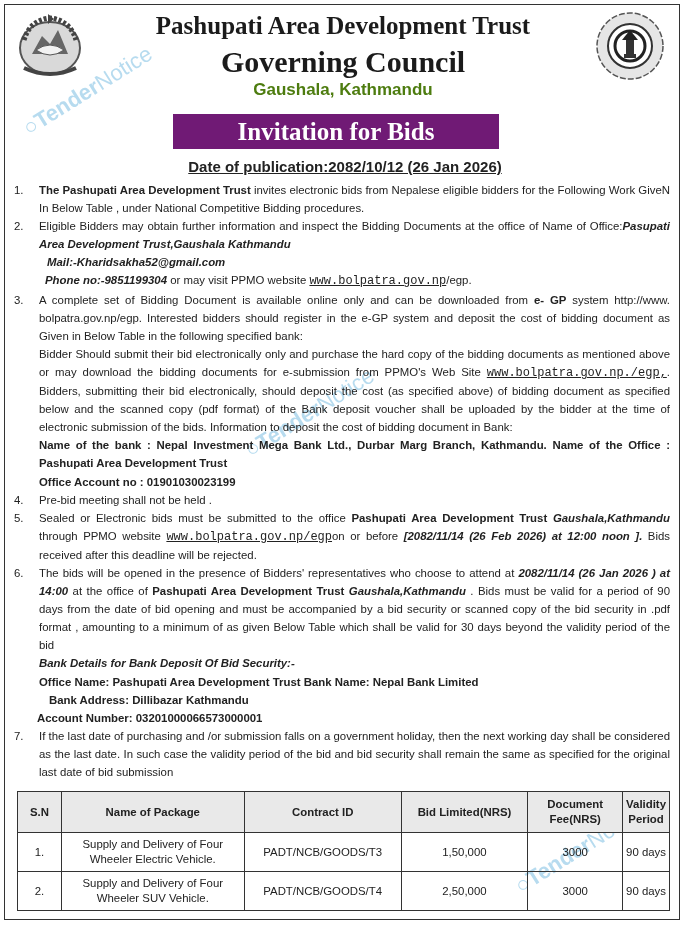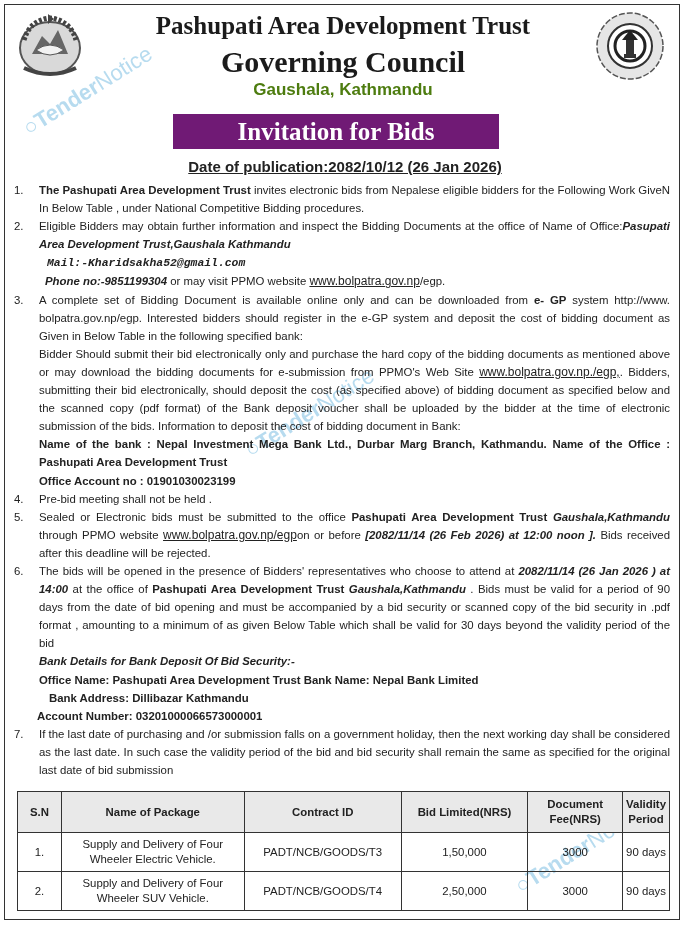--- a/index.html
+++ b/index.html
@@ -9,21 +9,21 @@
     .logo-right { position: absolute; left: 594px; top: 10px; width: 72px; height: 72px; }
     .title1 { position: absolute; left: 0; right: 0; top: 12px; text-align: center; font-family: "Liberation Serif", "DejaVu Serif", serif; font-weight: bold; font-size: 25px; color: #1b1b1b; }
     .title2 { position: absolute; left: 0; right: 0; top: 45px; text-align: center; font-family: "Liberation Serif", "DejaVu Serif", serif; font-weight: bold; font-size: 30px; color: #1b1b1b; }
     .subtitle { position: absolute; left: 0; right: 0; top: 80px; text-align: center; font-weight: bold; font-size: 17px; color: #4d7c0f; }
     .banner { position: absolute; left: 173px; top: 114px; width: 326px; height: 35px; background: #701a75; color: #fff; text-align: center; font-family: "Liberation Serif", "DejaVu Serif", serif; font-weight: bold; font-size: 25px; line-height: 35px; }
     .pubdate { position: absolute; left: 4px; right: 0; top: 158px; text-align: center; font-weight: bold; font-size: 15px; text-decoration: underline; color: #222; }
     .body { position: absolute; left: 14px; top: 181px; width: 656px; font-size: 11.4px; line-height: 18.1px; color: #222; }
     .item { display: flex; }
     .num { width: 25px; flex-shrink: 0; }
     .txt { flex: 1; text-align: justify; }
-    .link { font-family: Liberation Sans, sans-serif; text-decoration: underline; font-size: 12px; }
+    .link { font-family: Liberation Mono, monospace; text-decoration: underline; font-size: 12px; }
     b { font-weight: bold; }
     .bi { font-weight: bold; font-style: italic; }
     table.bids { position: absolute; left: 17px; top: 791px; width: 653px; border-collapse: collapse; font-size: 11.4px; color: #222; }
     table.bids th, table.bids td { border: 1.5px solid #333; text-align: center; vertical-align: middle; padding: 2px 3px; line-height: 15px; }
     table.bids th { background: #e9e9e9; font-weight: bold; height: 36px; }
     table.bids td { height: 34px; }
     .wm { position: absolute; color: #9fd0ea; opacity: 0.75; font-size: 22px; font-family: "Liberation Sans", sans-serif; transform: rotate(-32deg); white-space: nowrap; pointer-events: none; }
     .wm b { font-weight: bold; }
   </style>
 </head>
@@ -63,21 +63,21 @@
 
   <div class="item">
     <span class="num">1.</span>
     <span class="txt"><b>The Pashupati Area Development Trust</b><span> invites electronic bids from Nepalese eligible bidders for the Following Work GiveN In Below Table , under National Competitive Bidding procedures.</span></span>
   </div>
 
   <div class="item">
     <span class="num">2.</span>
     <span class="txt">
       <span>Eligible Bidders may obtain further information and inspect the Bidding Documents at the office of Name of Office:</span><span class="bi">Pasupati Area Development Trust,Gaushala Kathmandu</span><br>
-      <span class="bi" style="padding-left:8px;font-family:Liberation Mono, monospace;">Mail:-Kharidsakha52@gmail.com</span><br>
+      <span class="bi" style="padding-left:8px;">Mail:-Kharidsakha52@gmail.com</span><br>
       <span class="bi" style="padding-left:6px;">Phone no:-9851199304</span><span> or may visit PPMO website </span><a class="link">www.bolpatra.gov.np</a><span>/egp.</span>
     </span>
   </div>
 
   <div class="item">
     <span class="num">3.</span>
     <span class="txt">
       <span>A complete set of Bidding Document is available online only and can be downloaded from </span><b>e- GP</b><span> system http://www. bolpatra.gov.np/egp. Interested bidders should register in the e-GP system and deposit the cost of bidding document as Given in Below Table in the following specified bank:</span><br>
       <span>Bidder Should submit their bid electronically only and    purchase the hard copy of the bidding documents as mentioned above or may download the bidding documents for e-submission from PPMO's Web Site </span><a class="link">www.bolpatra.gov.np./egp,</a><span>. Bidders, submitting their bid electronically, should deposit the cost (as specified above) of bidding document as specified below and the scanned copy (pdf format) of the Bank deposit voucher shall be uploaded by the bidder at the time of electronic submission of the bids. Information to deposit the cost of bidding document in Bank:</span><br>
       <b>Name of the bank : Nepal Investment Mega Bank Ltd., Durbar Marg Branch, Kathmandu. Name of the Office : Pashupati Area Development Trust</b><br>

